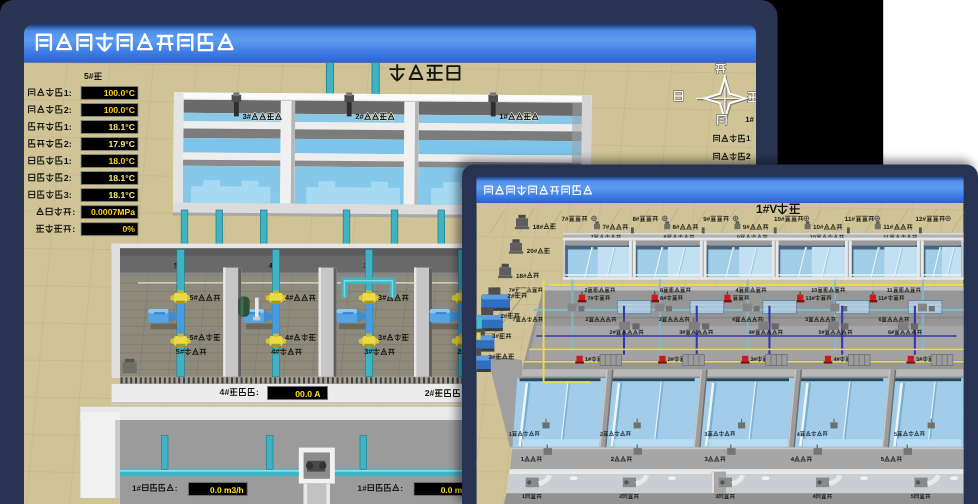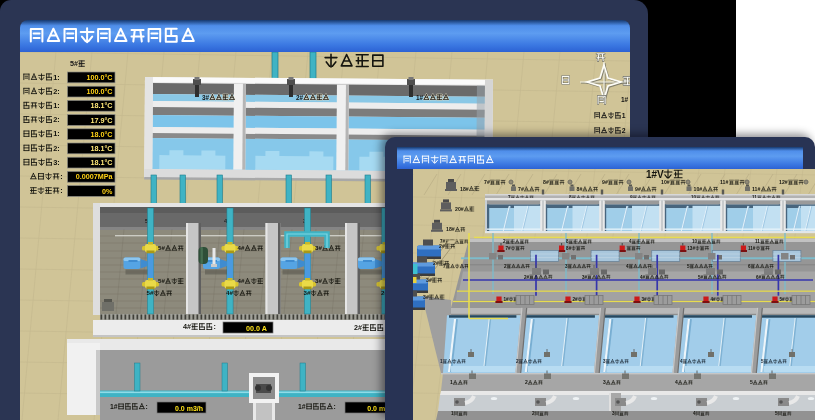--- a/index.html
+++ b/index.html
@@ -493,21 +493,21 @@
 
 <div class="abs" style="left:385px;top:137px;width:430px;height:283px;background:#283354;border-radius:10px 10px 0 0;box-shadow:-4px -3px 8px rgba(0,0,10,0.45);">
 
   <div class="abs titlebar" style="left:12px;top:10px;width:406px;height:22px;">
 
     <div class="abs" style="left:6px;top:6px;width:110px;height:12px;"><svg width="110" height="12" viewBox="0 0 110 12">
           <path d="M1.0 1.1L1.0 7.9M1.0 1.1L7.3 1.1M7.3 1.1L7.3 7.9M2.5 3.6L5.8 3.6M2.5 5.9L5.8 5.9M10.2 7.6L13.3 0.9M13.3 0.9L16.5 7.6M11.7 4.7L15.0 4.7M10.2 7.6L16.5 7.6M19.4 1.1L19.4 7.9M19.4 1.1L25.6 1.1M25.6 1.1L25.6 7.9M20.8 3.6L24.2 3.6M20.8 5.9L24.2 5.9M31.7 0.7L31.7 8.3M28.2 2.7L35.2 2.7M28.9 5.2L30.9 7.7M34.5 5.2L32.5 7.7M37.7 1.1L37.7 7.9M37.7 1.1L44.0 1.1M44.0 1.1L44.0 7.9M39.2 3.6L42.5 3.6M39.2 5.9L42.5 5.9M46.9 7.6L50.0 0.9M50.0 0.9L53.2 7.6M48.4 4.7L51.7 4.7M46.9 7.6L53.2 7.6M55.9 1.6L62.5 1.6M57.7 1.6L56.9 7.9M60.7 1.6L61.5 7.9M55.9 5.2L62.5 5.2M65.3 1.1L65.3 7.9M65.3 1.1L71.5 1.1M71.5 1.1L71.5 7.9M66.7 3.6L70.1 3.6M66.7 5.9L70.1 5.9M74.6 0.9L74.6 8.1M74.6 0.9L80.6 0.9M77.6 0.9L77.6 5.0M74.6 5.0L80.6 5.0M80.6 5.0L80.6 8.1M74.6 8.1L80.6 8.1M83.6 7.6L86.8 0.9M86.8 0.9L89.9 7.6M85.1 4.7L88.4 4.7M83.6 7.6L89.9 7.6" stroke="#ffffff" stroke-width="0.95" fill="none" stroke-linecap="round"></path>
         </svg></div>
   </div>
 
-  <div class="abs" style="left:28px;top:32px;width:352px;height:251px;filter:blur(0.3px);border-radius:14px;"><svg width="406" height="251" viewBox="0 0 406 251">
+  <div class="abs" style="left:12px;top:32px;width:352px;height:251px;filter:blur(0.3px);border-radius:14px;"><svg width="406" height="251" viewBox="0 0 406 251">
         <rect width="406" height="251" fill="#d0c497"></rect>
         <path d="M0 5 L-13 26" stroke="#b9ad85" stroke-width="0.7"></path>
         <path d="M24 5 L11 26" stroke="#b9ad85" stroke-width="0.7"></path>
         <path d="M48 5 L35 26" stroke="#b9ad85" stroke-width="0.7"></path>
         <path d="M72 5 L59 26" stroke="#b9ad85" stroke-width="0.7"></path>
         <path d="M96 5 L83 26" stroke="#b9ad85" stroke-width="0.7"></path>
         <path d="M120 5 L107 26" stroke="#b9ad85" stroke-width="0.7"></path>
         <path d="M144 5 L131 26" stroke="#b9ad85" stroke-width="0.7"></path>
         <path d="M168 5 L155 26" stroke="#b9ad85" stroke-width="0.7"></path>
         <path d="M192 5 L179 26" stroke="#b9ad85" stroke-width="0.7"></path>

